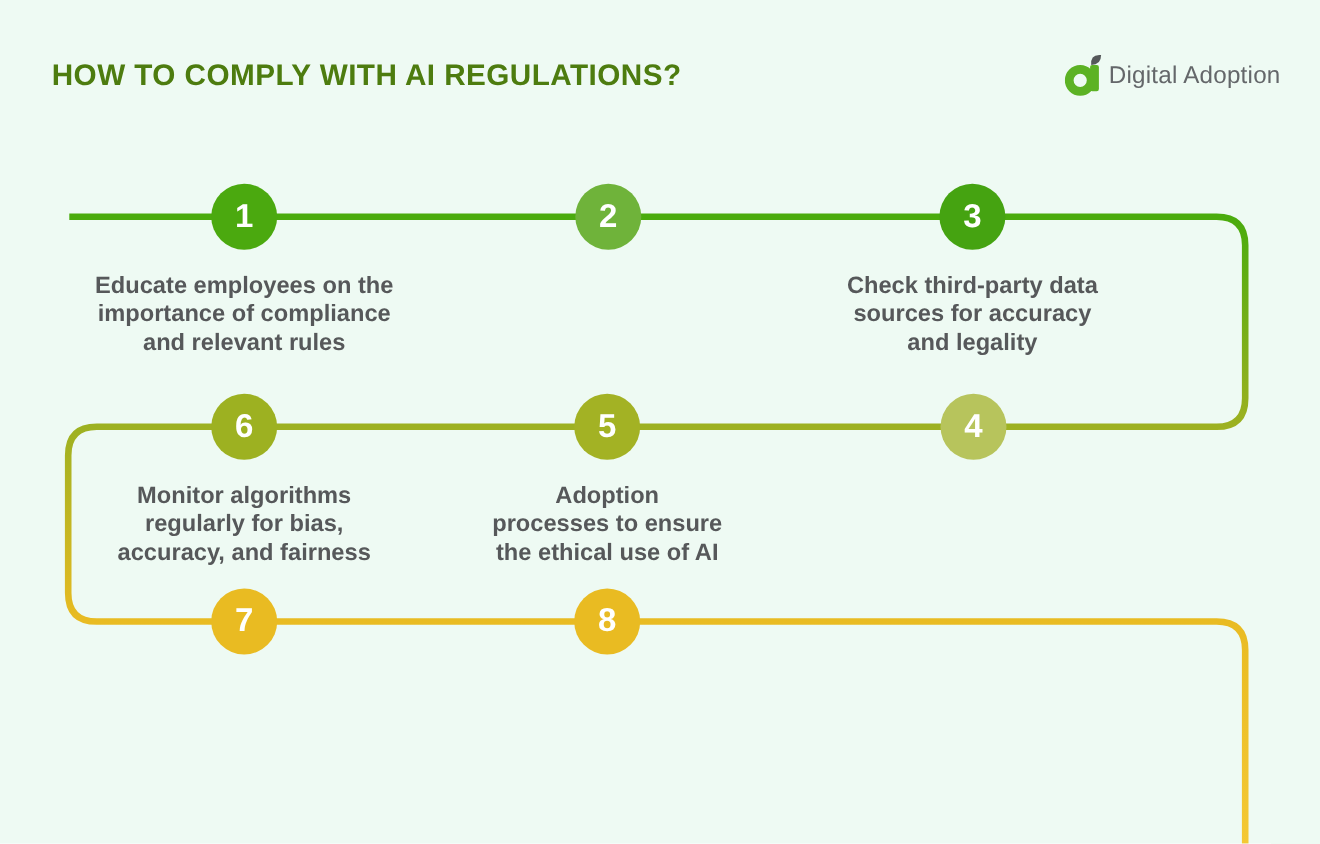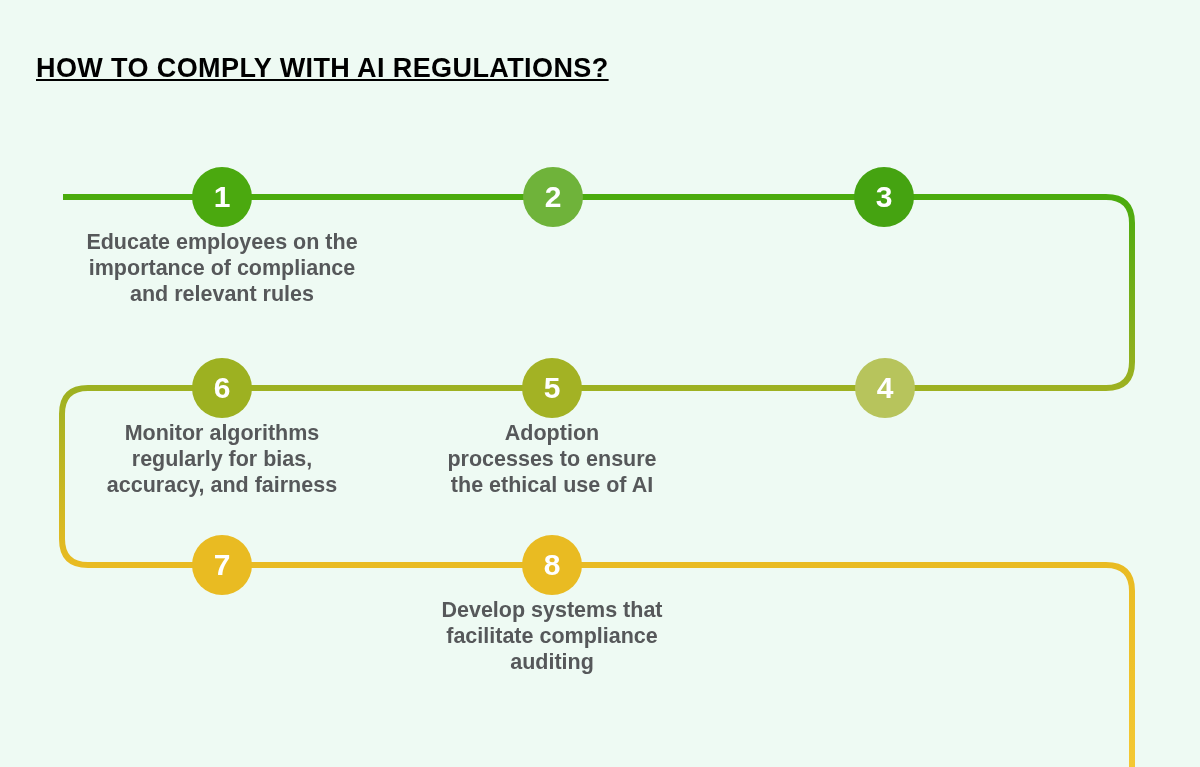--- a/index.html
+++ b/index.html
@@ -6,42 +6,41 @@
   body {
     width:1200px; height:767px;
     font-family:"Liberation Sans", sans-serif;
     position:relative; overflow:hidden;
   }
   .canvas {
     position:absolute; inset:0;
     width:1200px; height:767px;
   }
   .page-title {
-    position:absolute; left:36px; top:53px;
+    position:absolute; left:47px; top:53px;
     font-size:27px; font-weight:bold; letter-spacing:0.4px;
-    color:#000000;
-    text-decoration:underline;
+    color:#4d7c0f;
   }
   .brand {
     position:absolute; left:968px; top:48px;
     display:flex; align-items:center; gap:6px;
   }
   .brand-name {
     font-size:22px; font-weight:500; color:#64676a; letter-spacing:0.2px;
   }
   .snake-svg { position:absolute; left:0; top:0; }
   .step { position:absolute; width:340px; display:flex; flex-direction:column; align-items:center; }
   .badge {
     width:60px; height:60px; border-radius:50%;
     display:flex; align-items:center; justify-content:center;
     color:#ffffff; font-size:30px; font-weight:bold;
     flex:0 0 auto;
   }
   .desc {
-    margin-top:2px;
+    margin-top:19px;
     font-size:21.5px; line-height:26px; font-weight:bold;
     color:#56585a; text-align:center; white-space:pre-line;
   }
   
   .pos-s1 { left:52px;  top:167px; }
   .pos-s2 { left:383px; top:167px; }
   .pos-s3 { left:714px; top:167px; }
   .pos-s4 { left:715px; top:358px; }
   .pos-s5 { left:382px; top:358px; }
   .pos-s6 { left:52px;  top:358px; }
@@ -62,34 +61,45 @@
         <stop offset="1" stop-color="#f4c833"></stop>
       </linearGradient>
     </defs>
     <path d="M 63 197 L 1106 197 Q 1132 197 1132 223 L 1132 362 Q 1132 388 1106 388
              L 88 388 Q 62 388 62 414 L 62 539 Q 62 565 88 565
              L 1106 565 Q 1132 565 1132 591 L 1132 767" fill="none" stroke="url(#snakeGradient)" stroke-width="6"></path>
   </svg>
 
   <div class="page-title">HOW TO COMPLY WITH AI REGULATIONS?</div>
 
+  <div class="brand">
+    <svg width="34" height="40" viewBox="0 0 34 40">
+      <circle cx="14" cy="25" r="10" fill="none" stroke="#5cb224" stroke-width="8"></circle>
+      <rect x="23" y="11" width="8" height="24" rx="2" fill="#5cb224"></rect>
+      <path d="M 24 11 Q 23 1 33 2 Q 33 11 24 11 Z" fill="#55585a"></path>
+    </svg>
+    <span class="brand-name">Digital Adoption</span>
+  </div>
 
   <div class="step pos-s1">
     <div class="badge" style="background-color: rgb(75, 169, 15);">1</div>
     <div class="desc">Educate employees on the
 importance of compliance
 and relevant rules</div>
   </div>
 
   <div class="step pos-s2">
     <div class="badge" style="background-color: rgb(111, 179, 58);">2</div>
   </div>
 
   <div class="step pos-s3">
     <div class="badge" style="background-color: rgb(69, 163, 17);">3</div>
+    <div class="desc">Check third-party data
+sources for accuracy
+and legality</div>
   </div>
 
   <div class="step pos-s4">
     <div class="badge" style="background-color: rgb(183, 196, 92);">4</div>
   </div>
 
   <div class="step pos-s5">
     <div class="badge" style="background-color: rgb(163, 178, 36);">5</div>
     <div class="desc">Adoption
 processes to ensure
@@ -102,18 +112,15 @@
 regularly for bias,
 accuracy, and fairness</div>
   </div>
 
   <div class="step pos-s7">
     <div class="badge" style="background-color: rgb(233, 187, 34);">7</div>
   </div>
 
   <div class="step pos-s8">
     <div class="badge" style="background-color: rgb(233, 187, 34);">8</div>
-    <div class="desc">Develop systems that
-facilitate compliance
-auditing</div>
   </div>
 
 </div>
 
 </body></html>

